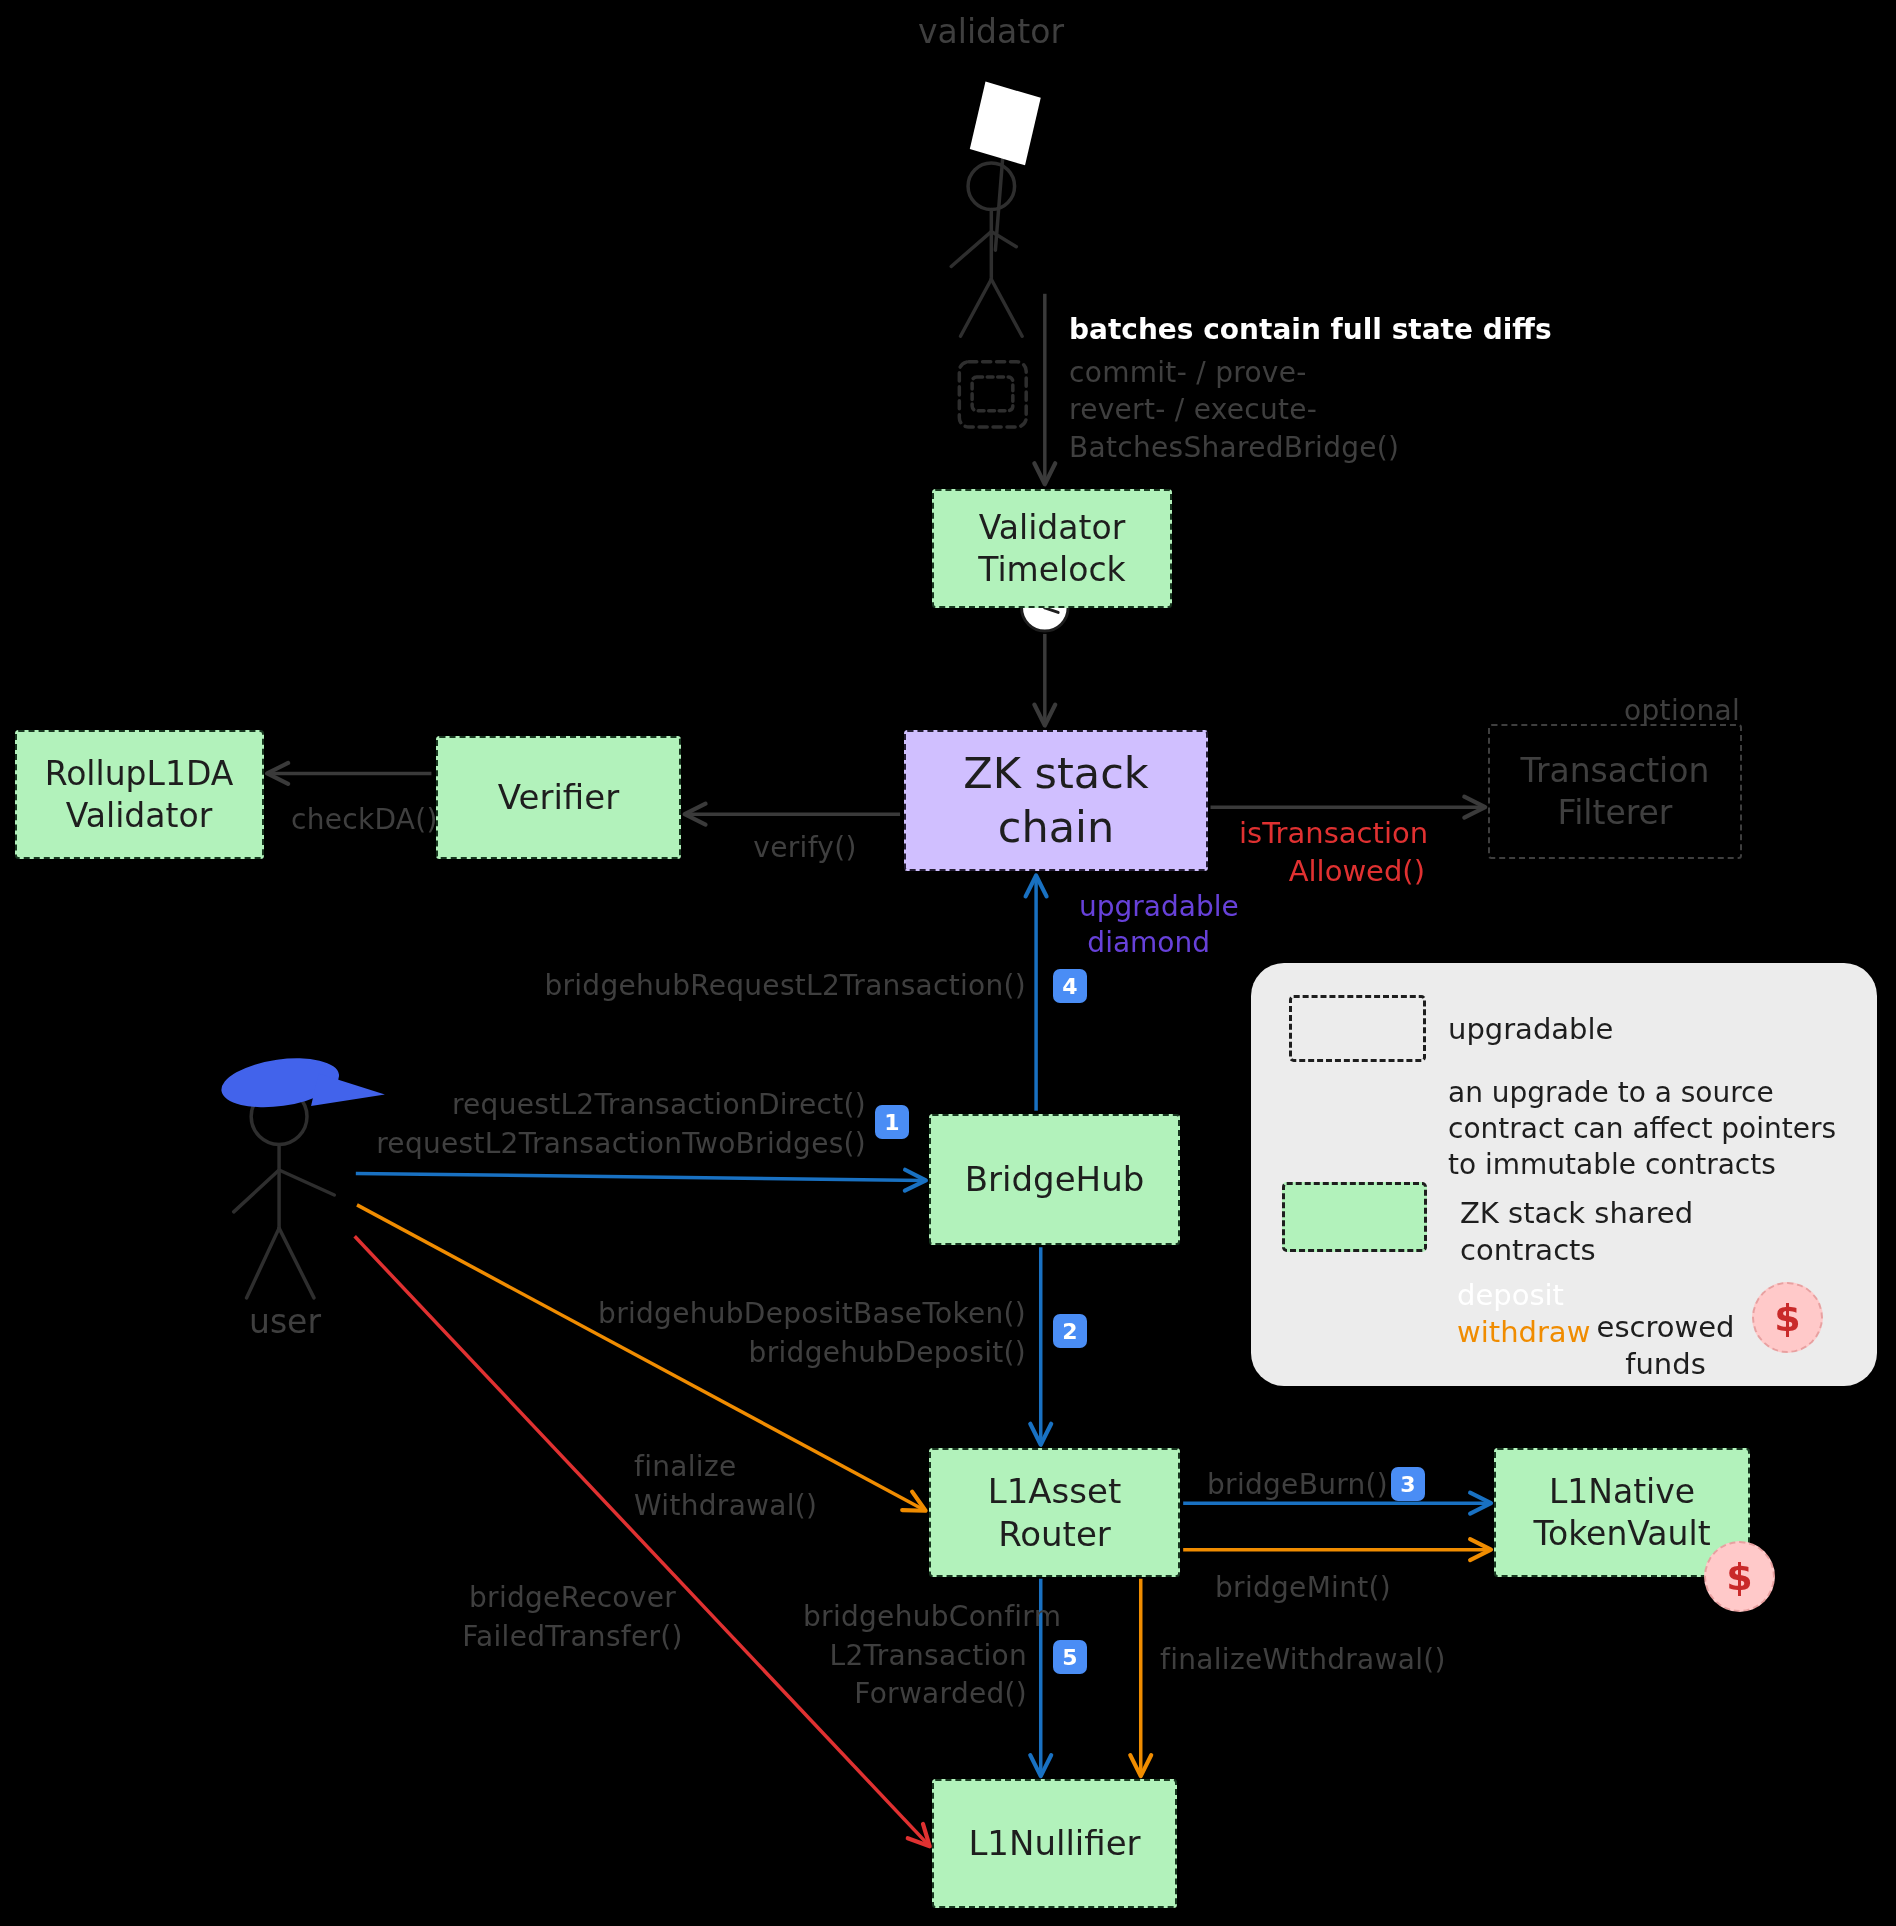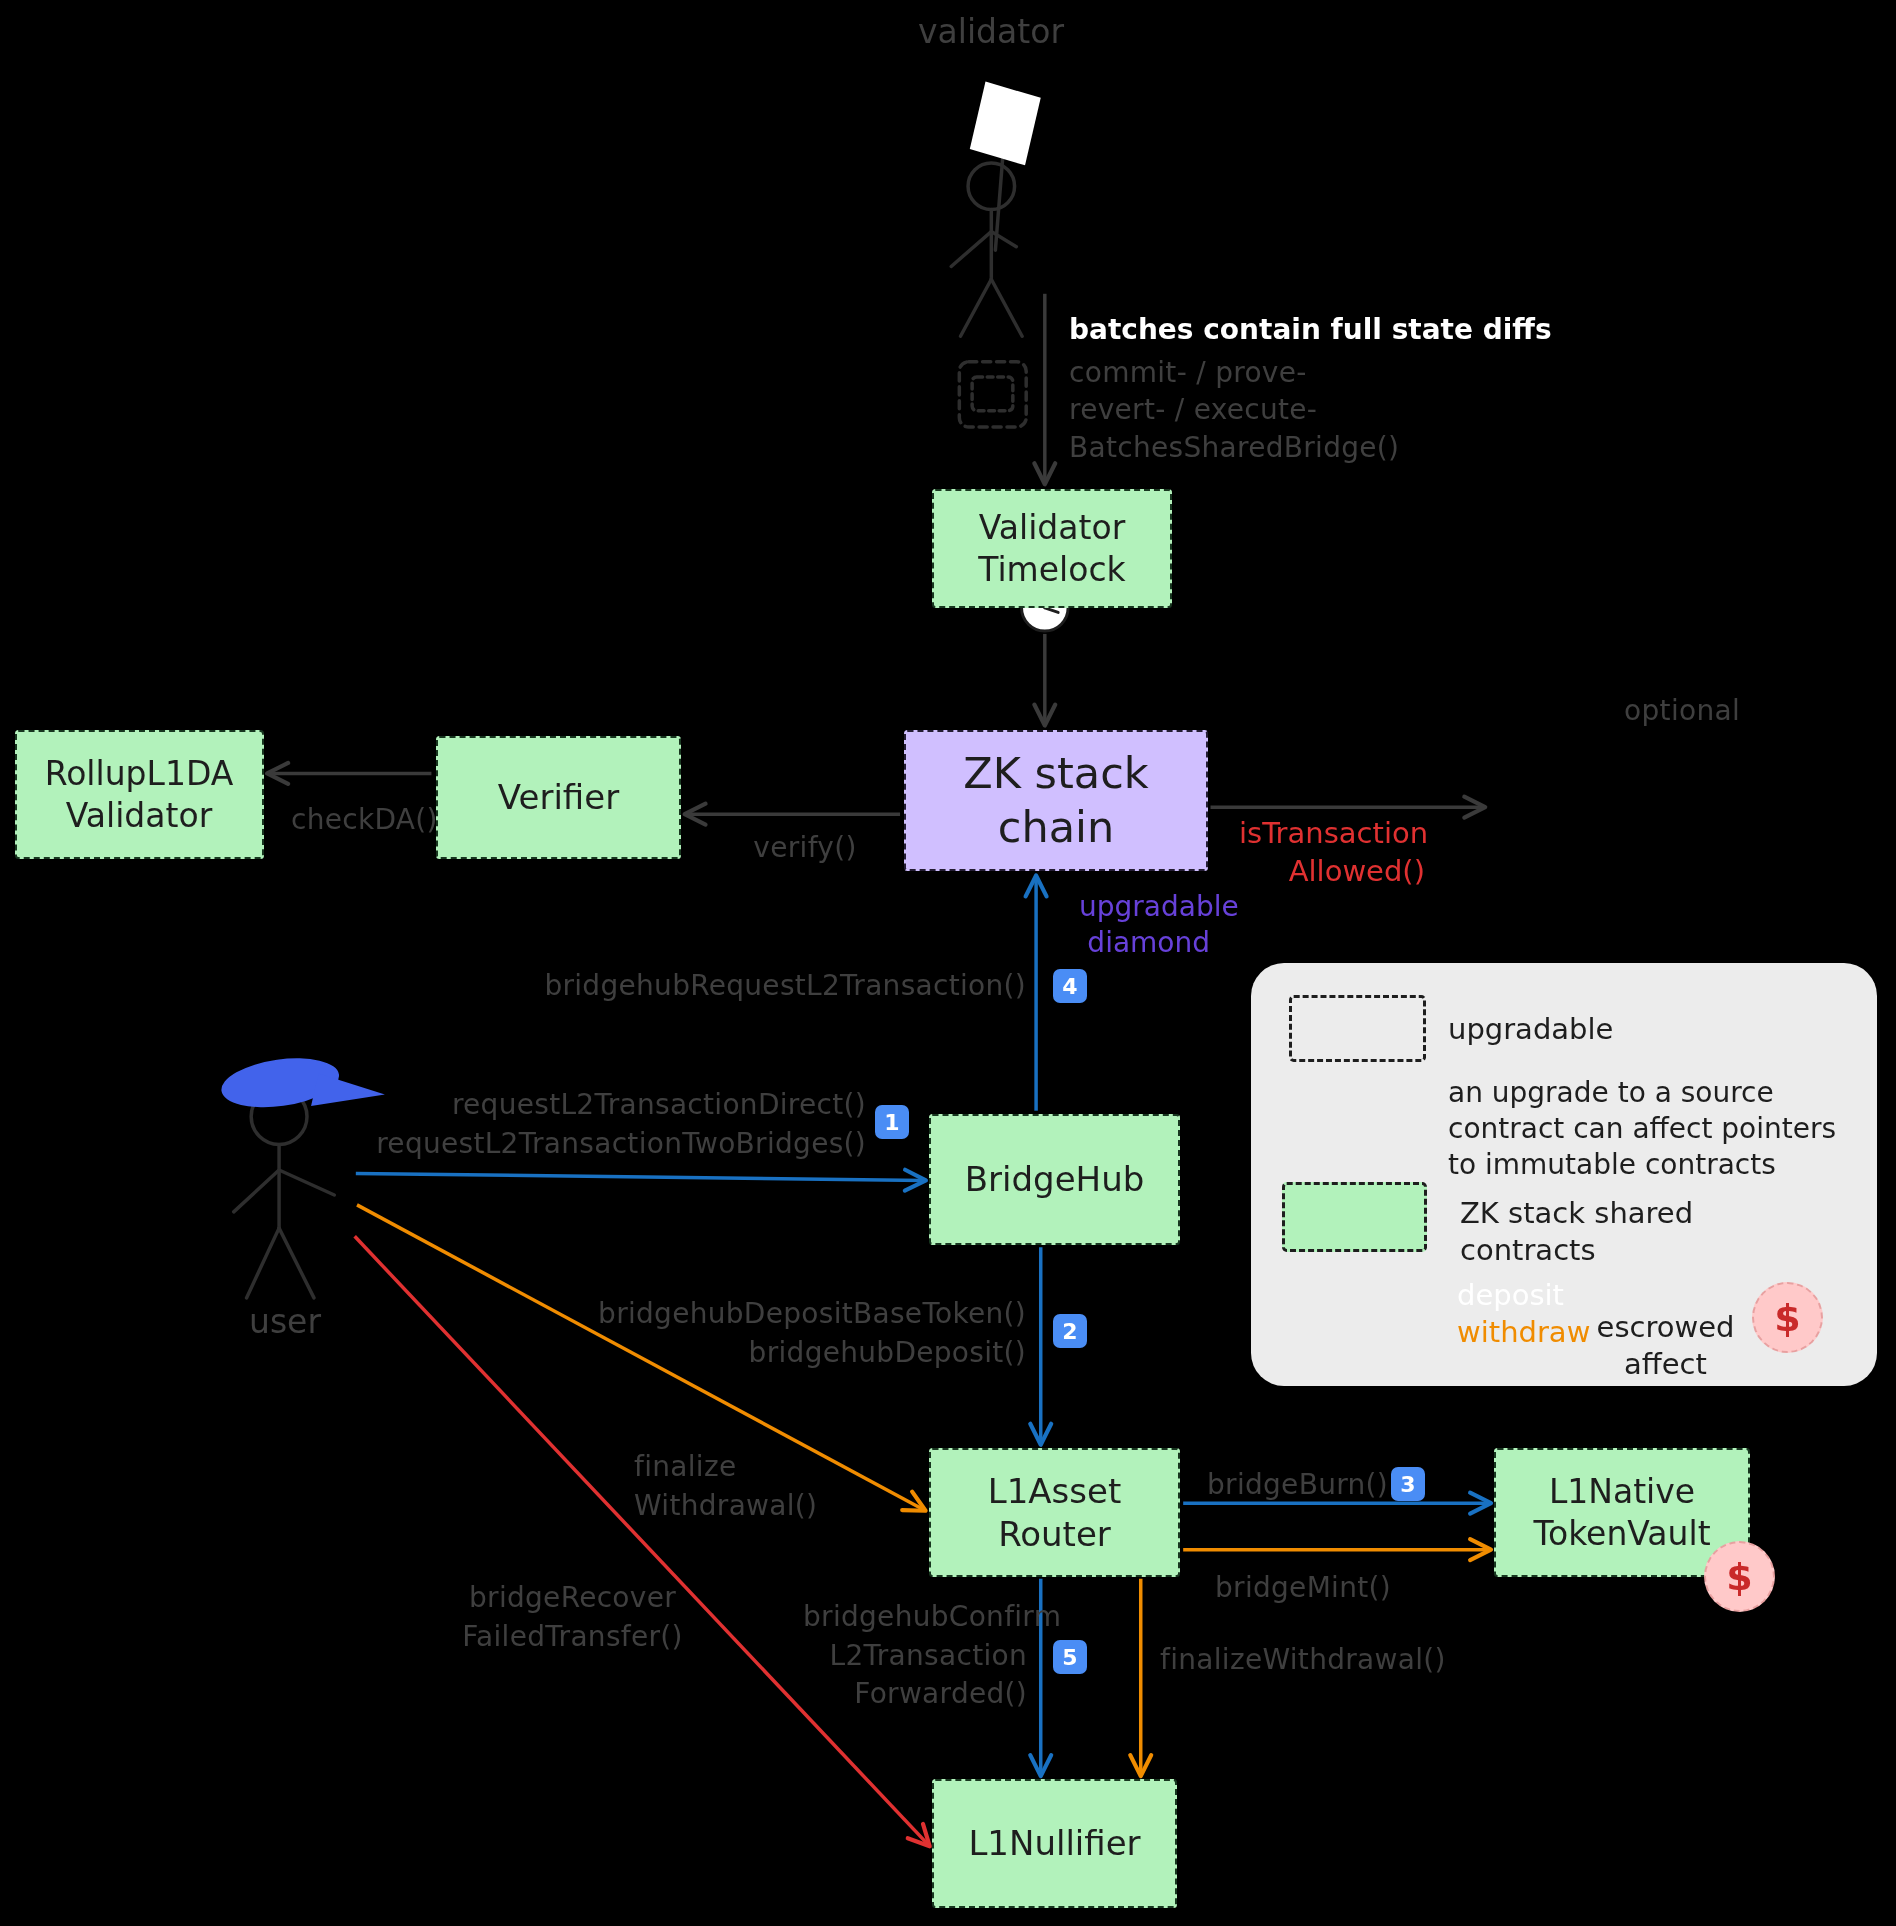--- a/index.html
+++ b/index.html
@@ -143,20 +143,24 @@
   <div class="node" style="left:436px;top:736px;width:245px;height:123px;">
     <div>Verifier</div>
   </div>
 
   <div class="node" style="left:14.5px;top:730px;width:249px;height:129px;font-size:33px;">
     <div>RollupL1DA</div>
     <div>Validator</div>
   </div>
 
   <div class="fn-label right" style="left:1570px;top:692px;width:170px;">optional</div>
+  <div class="node ghost" style="left:1488px;top:724px;width:254px;height:135px;font-size:33px;">
+    <div>Transaction</div>
+    <div>Filterer</div>
+  </div>
 
   <div class="node" style="left:929px;top:1114px;width:251px;height:131px;">
     <div>BridgeHub</div>
   </div>
 
   <div class="node" style="left:929px;top:1448px;width:251px;height:129px;">
     <div>L1Asset</div>
     <div>Router</div>
   </div>
 
@@ -238,19 +242,19 @@
   <div class="legend-text" style="left:1460px;top:1195px;">
     <div>ZK stack shared</div>
     <div>contracts</div>
   </div>
 
   <div class="legend-text blue-text" style="left:1457px;top:1277px;">deposit</div>
   <div class="legend-text orange-text" style="left:1457px;top:1314px;">withdraw</div>
 
   <div class="legend-text" style="left:1593px;top:1277px;width:145px;text-align:center;margin-top:32px;">
     <div>escrowed</div>
-    <div>affect</div>
+    <div>funds</div>
   </div>
 
   <div class="dollar" style="left:1752px;top:1282px;">$</div>
 
 </div>
 
 
 </body></html>

